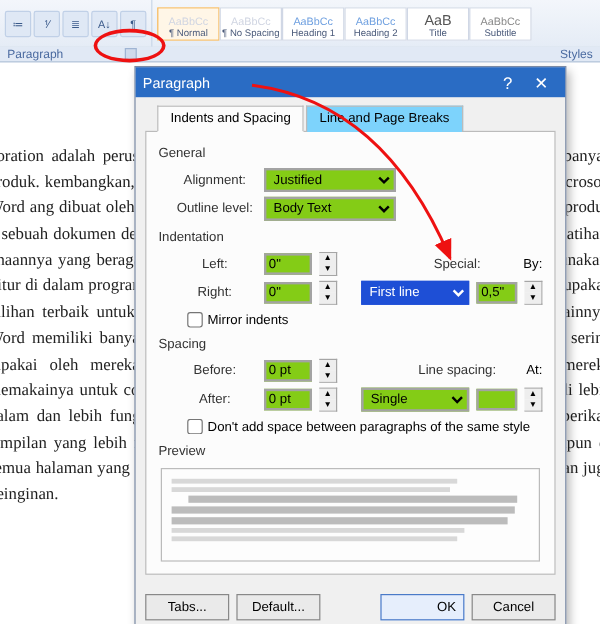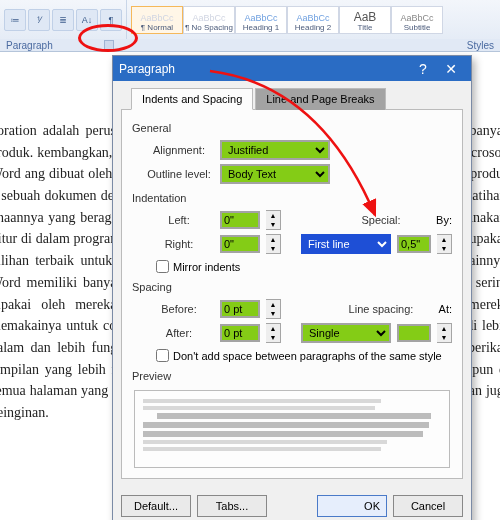--- a/index.html
+++ b/index.html
@@ -139,21 +139,21 @@
     display: flex; align-items: center; justify-content: center;
     font-size: 14px; cursor: pointer;
   }
   .tabs {
     display: flex;
     padding: 6px 6px 0 18px;
     gap: 2px;
   }
   .tab {
     padding: 4px 10px;
-    background: #a3a3a3;
+    background: #7dd3fc;
     border: 1px solid #bbb;
     border-bottom: none;
     font-size: 11px;
     cursor: pointer;
     position: relative;
     top: 1px;
   }
   .tab.active { background: #fcfcfc; border-bottom: 1px solid #fcfcfc; }
   .tabpane {
     margin: 0 8px 8px 8px;
@@ -385,19 +385,19 @@
       <div class="pv-line" style="width:80%"></div>
       <div class="pv-line" style="width:78%"></div>
       <div class="pv-line thick" style="width:92%;margin-left:14px"></div>
       <div class="pv-line thick" style="width:96%"></div>
       <div class="pv-line thick" style="width:94%"></div>
       <div class="pv-line" style="width:82%"></div>
       <div class="pv-line" style="width:80%"></div>
     </div>
   </div>
   <div class="buttons">
+    <button>Tabs...</button>
     <button>Default...</button>
-    <button>Tabs...</button>
     <span class="lspace"></span>
     <button class="primary">OK</button>
     <button>Cancel</button>
   </div>
 </div>
 
 </body></html>

